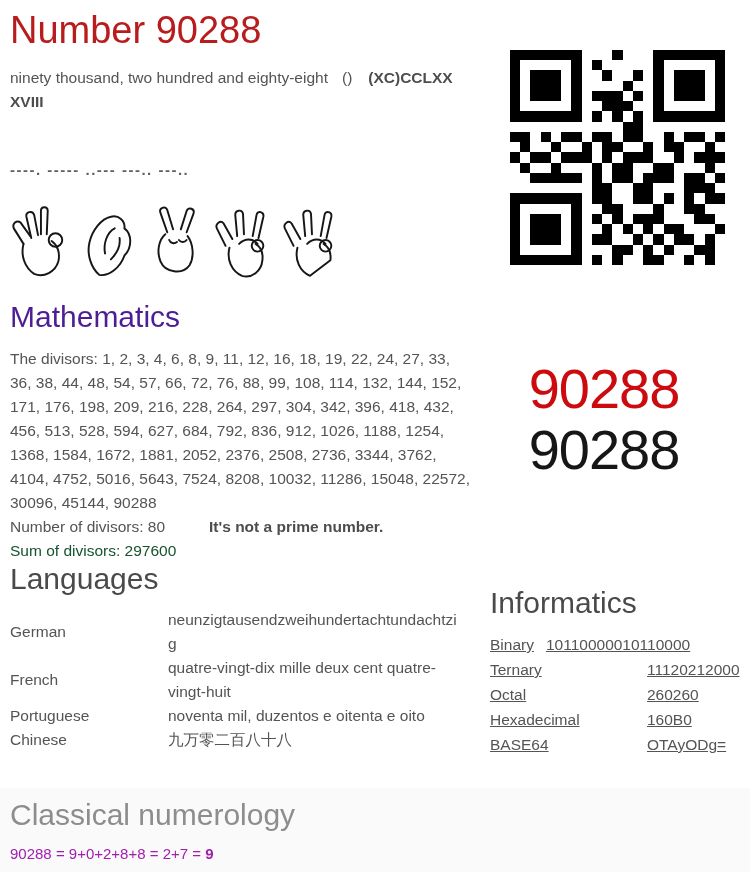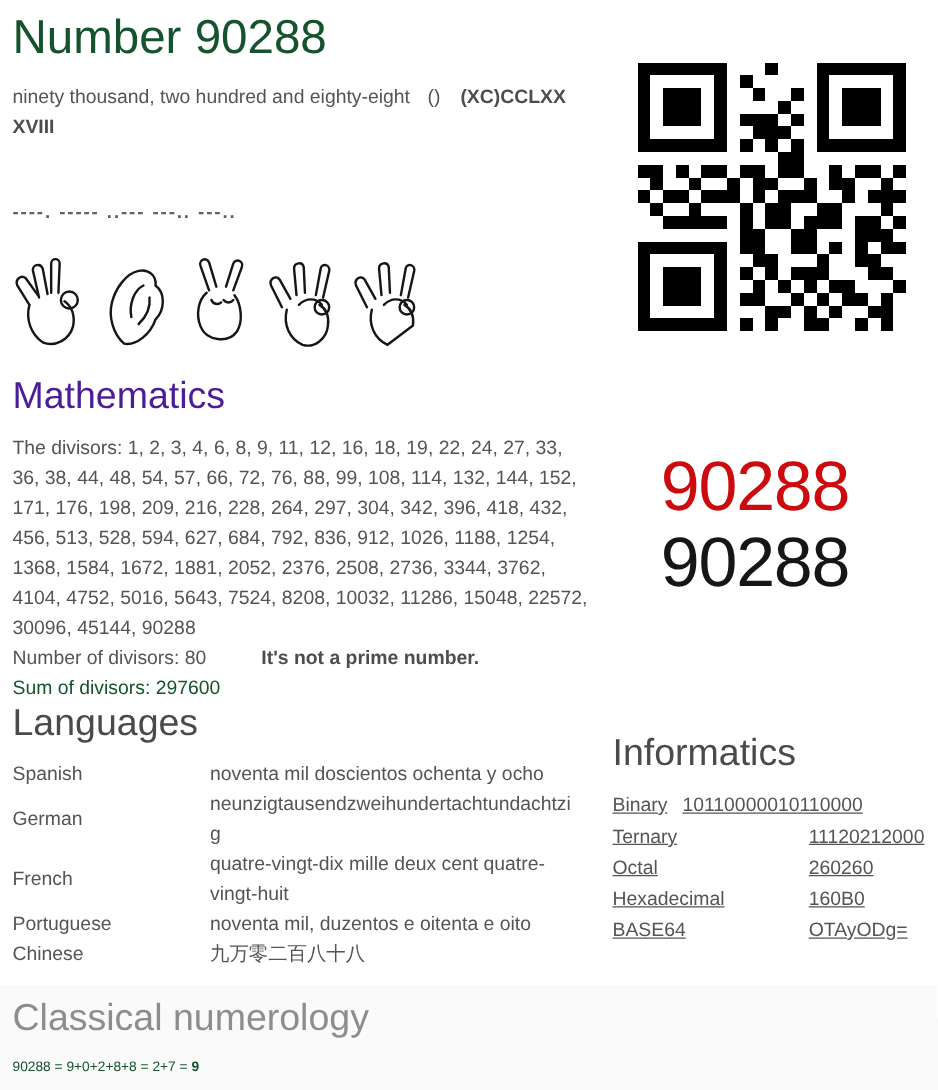--- a/index.html
+++ b/index.html
@@ -3,21 +3,21 @@
 <meta charset="utf-8">
 <style>
   html,body{margin:0;padding:0;background:#fff;}
   .page{
     position:relative;width:750px;height:872px;overflow:hidden;background:#fff;
     font-family:"Liberation Sans",sans-serif;color:#565656;
   }
   h1,h2{margin:0;font-weight:400;}
   .abs{position:absolute;}
 
-  .title{left:10px;top:8px;font-size:38px;line-height:44px;color:#14532d;}
+  .title{left:10px;top:8px;font-size:38px;line-height:44px;color:#b91c1c;}
 
   .wordline{left:10px;top:66px;width:462px;font-size:15.5px;line-height:24px;color:#545454;}
   .wordline .paren{margin-left:14px;}
   .wordline .roman{margin-left:16px;font-weight:700;color:#4d4d4d;}
 
   .morse{left:10px;top:158px;font-size:15px;line-height:24px;font-weight:700;color:#606060;letter-spacing:1.5px;}
 
   .hands{left:8px;top:200px;display:flex;gap:6px;}
   .hand{width:62px;height:80px;}
   .hand path,.hand circle{fill:none;stroke:#161616;stroke-width:2;stroke-linecap:round;stroke-linejoin:round;}
@@ -42,21 +42,21 @@
 
   .h2-info{left:490px;top:584px;font-size:30px;line-height:38px;color:#4a4a4a;}
   .inforows{left:490px;top:632px;width:258px;font-size:15.5px;line-height:25px;color:#545454;}
   .inforow{display:flex;text-decoration:underline;}
   .inforow .lbl{width:157px;flex:0 0 157px;}
   .inforow.binary .lbl{width:auto;flex:0 0 auto;}
   .inforow.binary .val{margin-left:12px;text-align:center;}
 
   .footer{left:0;top:788px;width:750px;height:84px;background:#fafafa;}
   .h2-numerology{position:absolute;left:10px;top:8px;font-size:30px;line-height:38px;color:#8d8d8d;}
-  .formula{position:absolute;left:10px;top:56px;font-size:11px;line-height:20px;color:#14532d;}
+  .formula{position:absolute;left:10px;top:56px;font-size:15px;line-height:20px;color:#a21caf;}
   .formula .result{font-weight:700;}
 </style>
 </head>
 <body>
 
 <div class="page">
 
   <h1 class="abs title">Number 90288</h1>
 
   <div class="abs wordline">
@@ -342,24 +342,20 @@
   <div class="abs sumline">Sum of divisors: 297600</div>
 
   <div class="abs numbers">
     <div class="num-red" style="color: rgb(204, 11, 15);">90288</div>
     <div class="num-black" style="color: rgb(22, 22, 22);">90288</div>
   </div>
 
   <h2 class="abs h2-lang">Languages</h2>
   <table class="abs langtable">
     <tbody>
-        <tr>
-      <td class="lbl">Spanish</td>
-      <td class="val">noventa mil doscientos ochenta y ocho</td>
-    </tr>
     <tr>
       <td class="lbl">German</td>
       <td class="val">neunzigtausendzweihundertachtundachtzig</td>
     </tr>
     <tr>
       <td class="lbl">French</td>
       <td class="val">quatre-vingt-dix mille deux cent quatre-vingt-huit</td>
     </tr>
     <tr>
       <td class="lbl">Portuguese</td>

